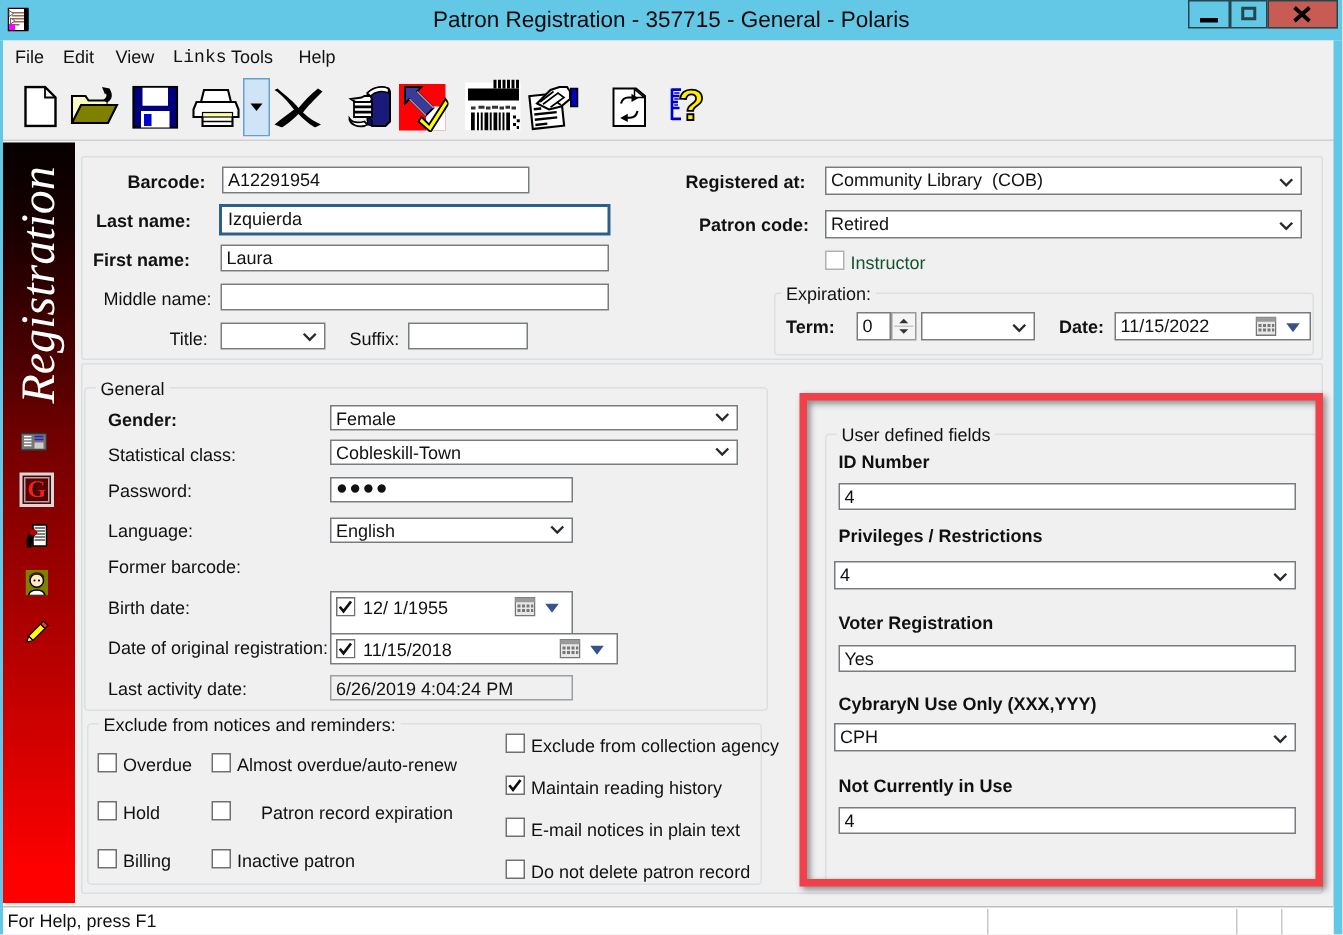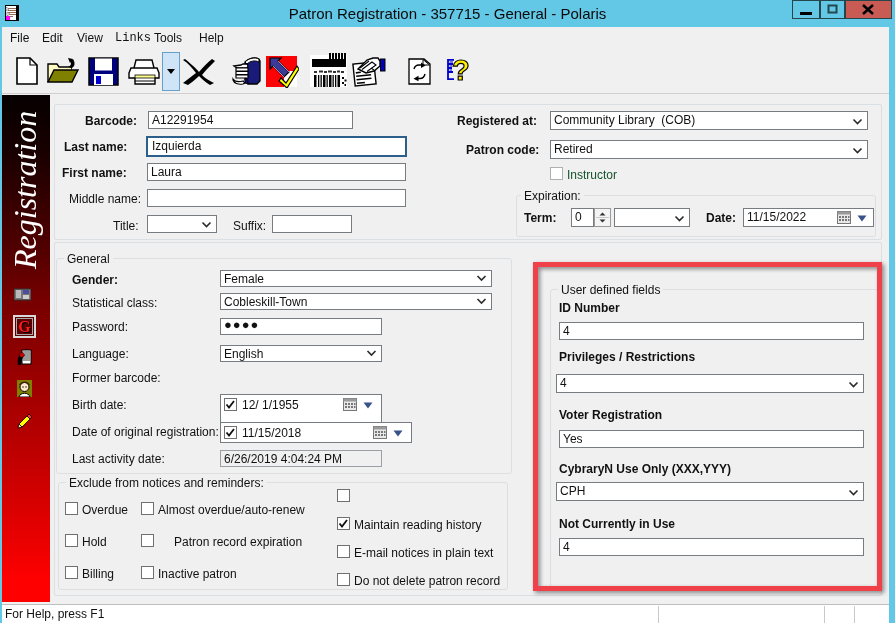--- a/index.html
+++ b/index.html
@@ -378,20 +378,21 @@
   <div class="cb" style="left:65px;top:534px;"></div>
     <div class="lbl" style="left:82px;top:535px;">Hold</div>
   <div class="cb" style="left:141px;top:534px;"></div>
     <div class="lbl" style="left:174px;top:535px;">Patron record expiration</div>
   <div class="cb" style="left:65px;top:566px;"></div>
     <div class="lbl" style="left:82px;top:567px;">Billing</div>
   <div class="cb" style="left:141px;top:566px;"></div>
     <div class="lbl" style="left:158px;top:567px;">Inactive patron</div>
 
   <div class="cb" style="left:337px;top:489px;"></div>
+    <div class="lbl" style="left:354px;top:490px;">Exclude from collection agency</div>
   <div class="cb" style="left:337px;top:517px;">
       <svg width="11" height="11" style="position:absolute;left:0;top:0;">
         <path d="M1.5 5.5 L4 8.5 L9 2" stroke="#111" stroke-width="1.8" fill="none"></path>
       </svg>
     </div>
     <div class="lbl" style="left:354px;top:518px;">Maintain reading history</div>
   <div class="cb" style="left:337px;top:545px;"></div>
     <div class="lbl" style="left:354px;top:546px;">E-mail notices in plain text</div>
   <div class="cb" style="left:337px;top:573px;"></div>
     <div class="lbl" style="left:354px;top:574px;">Do not delete patron record</div>

